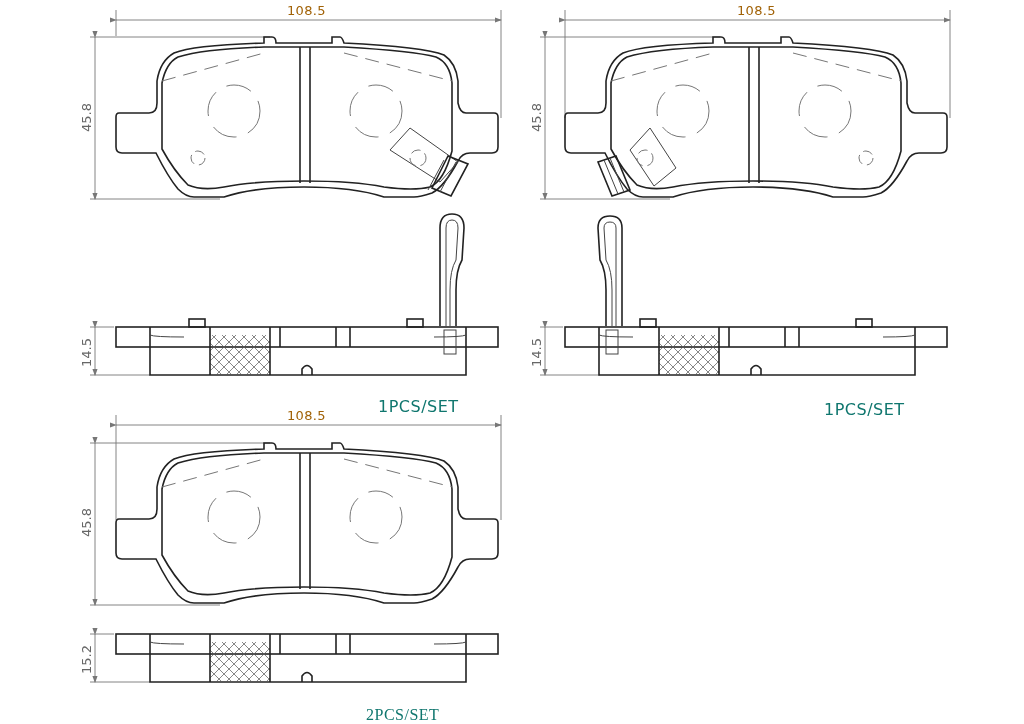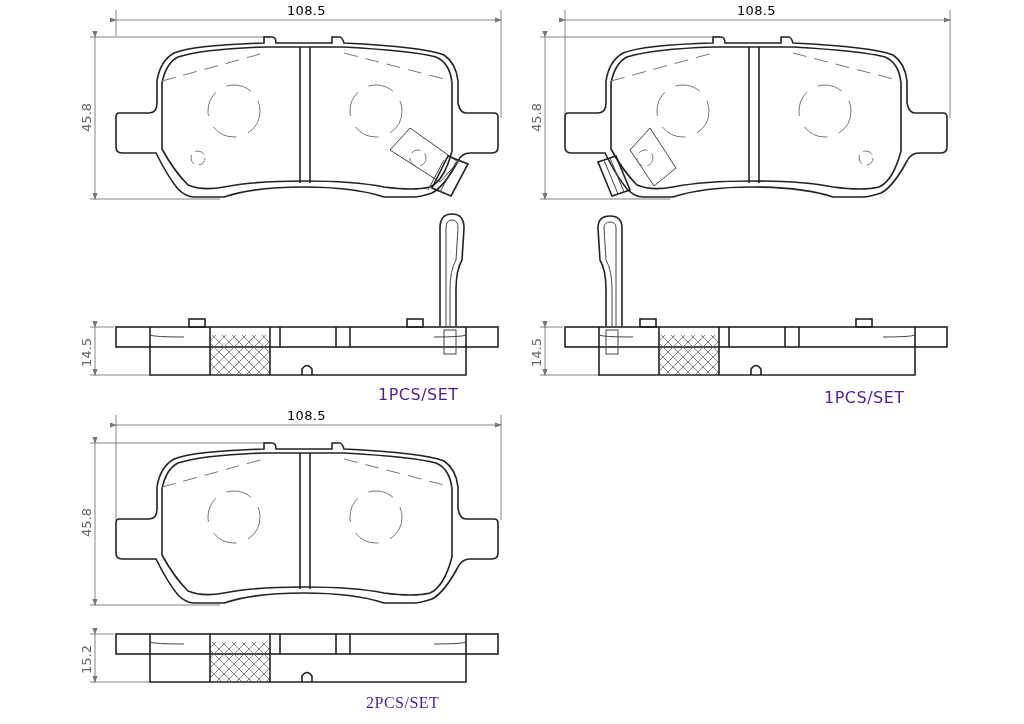--- a/index.html
+++ b/index.html
@@ -3,23 +3,23 @@
 <meta charset="utf-8">
 <style>
   html,body{margin:0;padding:0;background:#ffffff;}
   body{width:1024px;height:724px;position:relative;overflow:hidden;font-family:"DejaVu Sans",sans-serif;}
   svg{position:absolute;left:0;top:0;}
   .ln{fill:none;stroke:#222;stroke-width:1.6;}
   .thin{fill:none;stroke:#444;stroke-width:1;}
   .dim{fill:none;stroke:#777;stroke-width:0.9;}
   .dash{fill:none;stroke:#777;stroke-width:1;stroke-dasharray:14 8;}
   .hatch{fill:url(#xh);stroke:none;}
-  .lbl{position:absolute;color:#000000;font-family:"DejaVu Sans",sans-serif;font-size:13px;letter-spacing:0.3px;white-space:nowrap;}
+  .lbl{position:absolute;color:#a16207;font-family:"DejaVu Sans",sans-serif;font-size:13px;letter-spacing:0.3px;white-space:nowrap;}
   .vlbl{position:absolute;color:#666;font-family:"DejaVu Sans",sans-serif;font-size:13px;transform:rotate(-90deg);transform-origin:center;white-space:nowrap;}
-  .qty{position:absolute;color:#4c1d95;font-family:"DejaVu Sans",sans-serif;font-size:16px;letter-spacing:0.5px;white-space:nowrap;}
+  .qty{position:absolute;color:#0f766e;font-family:"DejaVu Sans",sans-serif;font-size:16px;letter-spacing:0.5px;white-space:nowrap;margin-top:12px;}
 </style>
 </head>
 <body>
 
 <svg width="1024" height="724" viewBox="0 0 1024 724">
   <defs>
     <pattern id="xh" width="10" height="10" patternUnits="userSpaceOnUse">
       <path d="M0 0 L10 10 M10 0 L0 10" stroke="#555" stroke-width="0.7"></path>
     </pattern>
     <marker id="arr" markerWidth="8" markerHeight="8" refX="7" refY="4" orient="auto">

